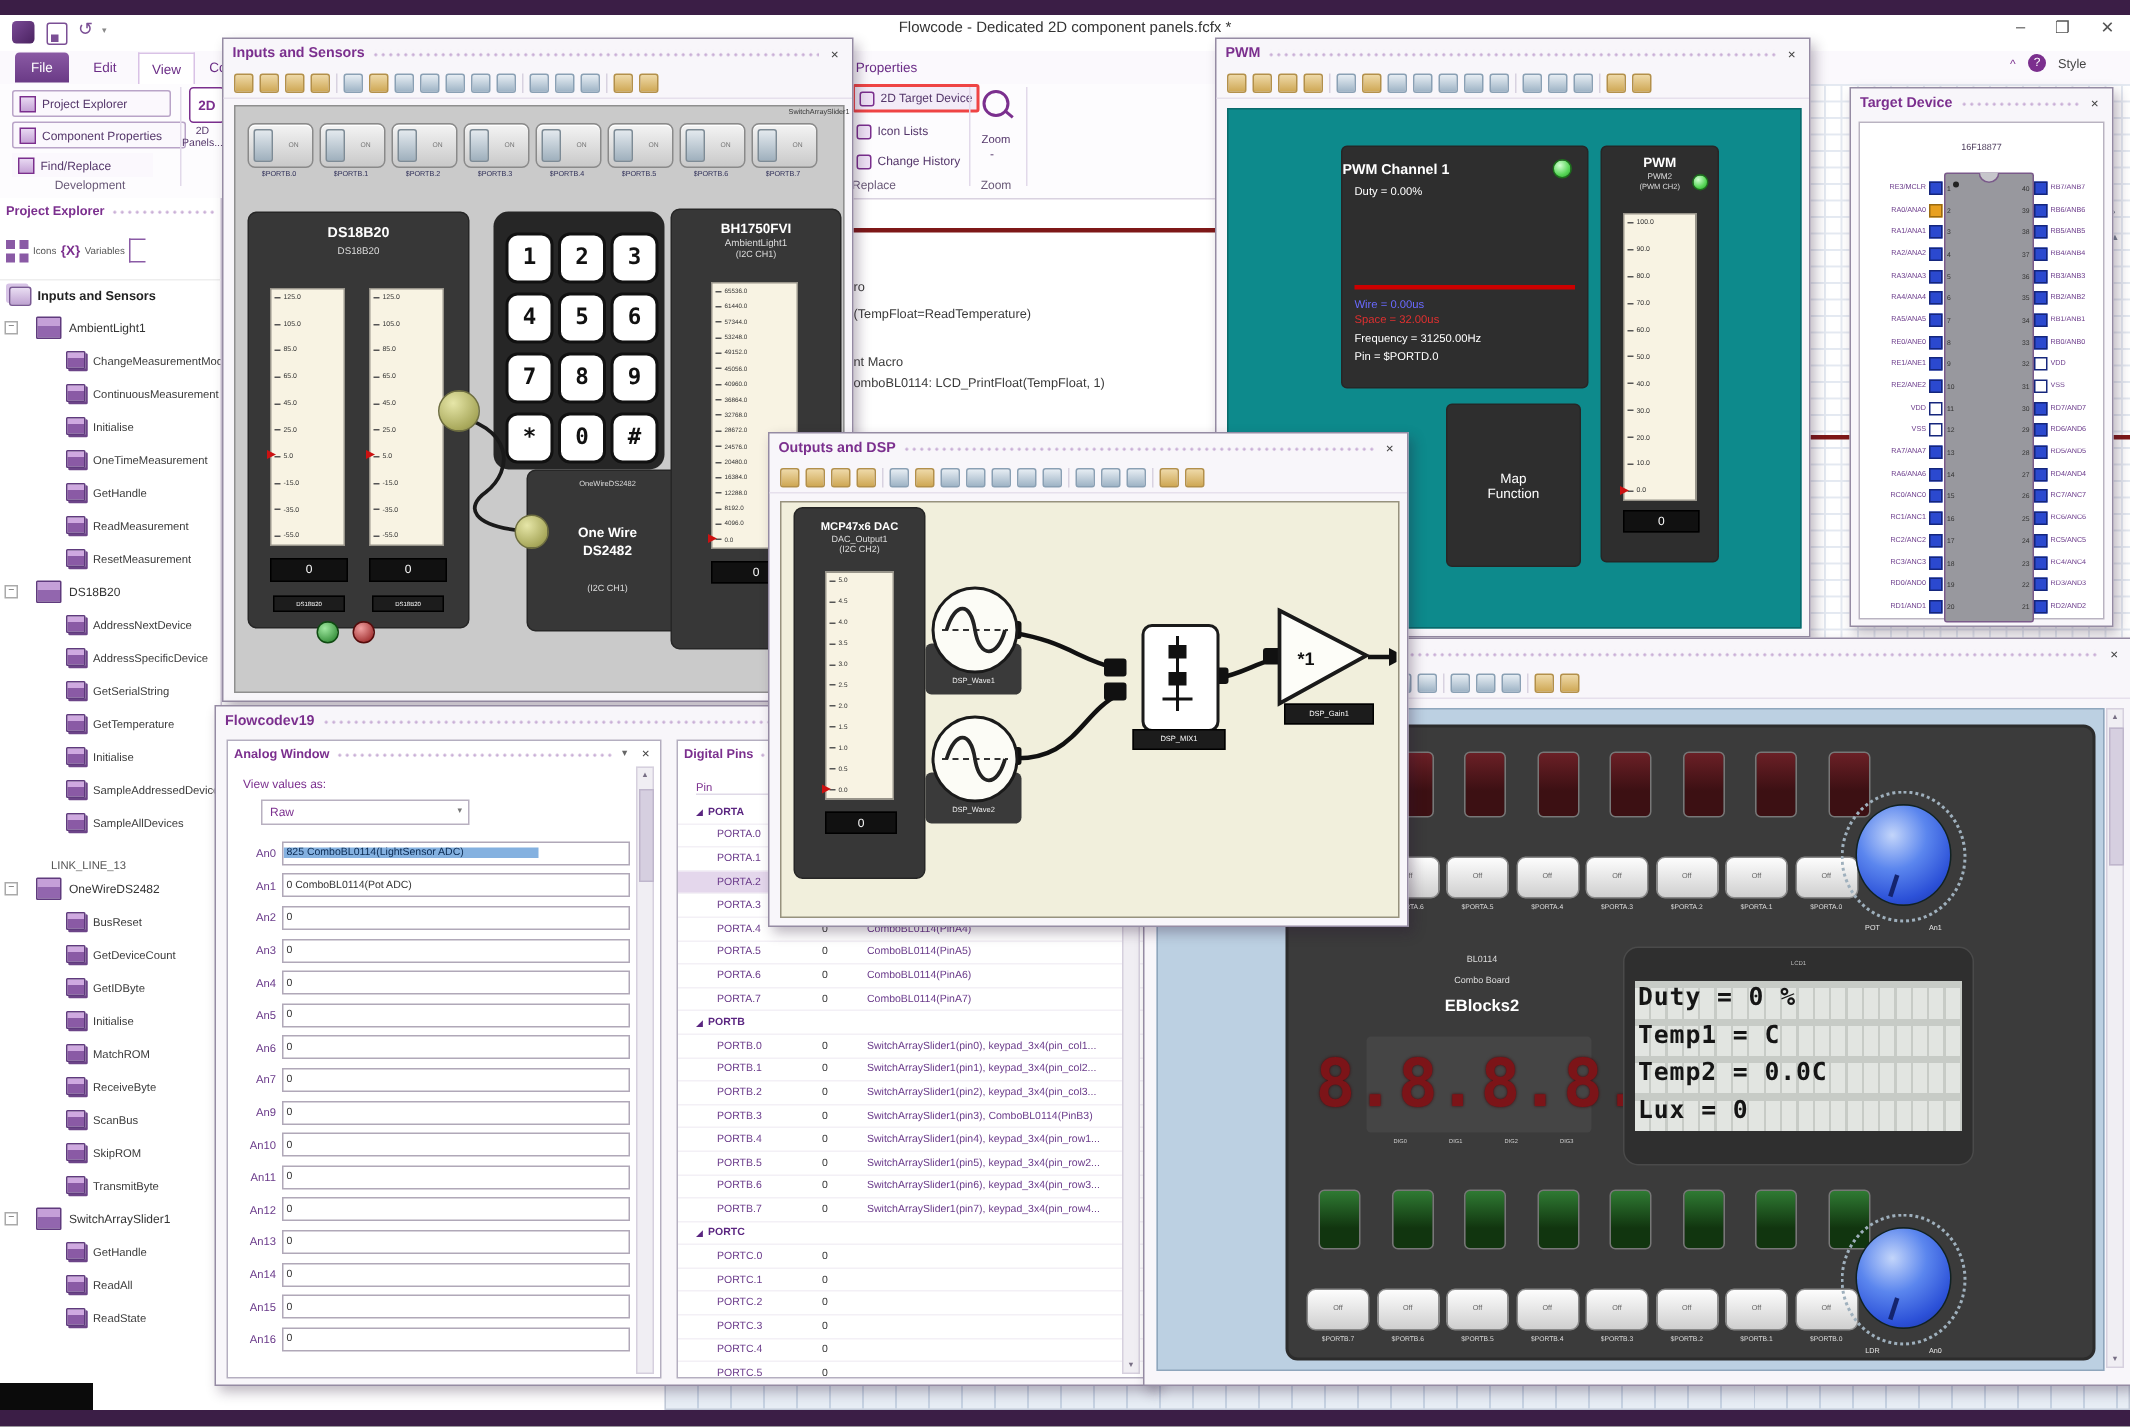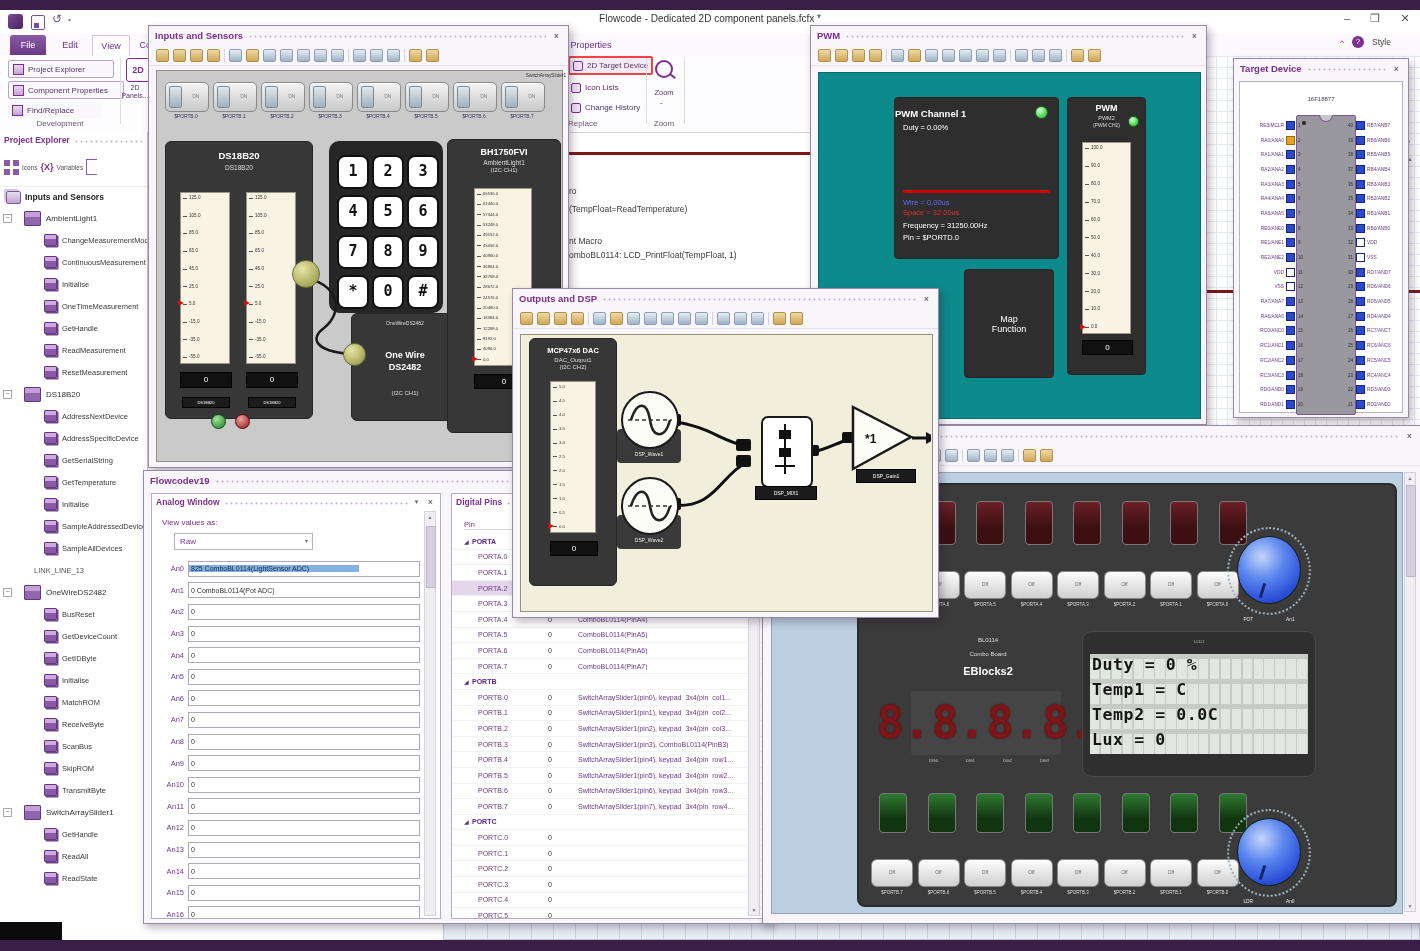--- a/index.html
+++ b/index.html
@@ -59,21 +59,21 @@
   .rooti{width:13px;height:11px;background:linear-gradient(#e9ddf2,#bfa3d2);border:1px solid #7a5a94;border-radius:2px;
          box-shadow:-2px -2px 0 #d7c3e6;}
   .ti{height:22px;display:flex;align-items:center;gap:5px;padding-left:44px;position:relative;
       font-size:7.5px;color:#3a3a3a;white-space:nowrap;overflow:hidden;}
   .ti .tico{width:11px;height:10px;flex:none;background:linear-gradient(#cfa9e0 35%,#8a5aa5 36%);
             border:1px solid #5f3a7d;border-radius:1px;box-shadow:1.5px 1.5px 0 #6c4488;}
   .ti.folder{padding-left:24px;font-size:8px;color:#333;}
   .ti.folder .tico{width:15px;height:13px;background:linear-gradient(#c5a0d8 40%,#9266ae 41%);box-shadow:none;}
   .ti.folder::before{content:"−";position:absolute;left:3px;top:7px;width:7px;height:7px;line-height:6px;text-align:center;
                      font-size:7px;color:#666;border:1px solid #aaa;background:#fff;}
-  .ti.link{padding-left:34px;color:#555;}
+  .ti.link{padding-left:34px;color:#555;align-items:flex-end;}
   
   .w{position:absolute;background:#f8f6fa;border:1px solid #958ba3;box-shadow:3px 4px 8px rgba(40,20,50,.3);}
   .whead{display:flex;align-items:center;height:19px;padding:0 6px;gap:5px;}
   .wtitle{font-size:9.5px;font-weight:bold;color:#7b2f8e;white-space:nowrap;}
   .wx{font-size:9px;color:#444;width:11px;text-align:center;}
   .wmini{font-size:7px;color:#666;width:9px;text-align:center;}
   .tbar{display:flex;align-items:center;gap:4px;height:20px;padding:0 7px;border-bottom:1px solid #e6e0ec;}
   .tbi{width:11px;height:11px;border-radius:2px;}
   .tbi.tan{background:linear-gradient(#eed9a8,#cfa855);border:1px solid #b3904a;}
   .tbi.steel{background:linear-gradient(#e6edf3,#9fb4c6);border:1px solid #8aa0b4;}
@@ -923,26 +923,20 @@
               <span class="aval">0</span>
             </div>
         </div>
           <div class="arow">
           <span class="albl">An7</span>
           <div class="afield">
               <span class="aval">0</span>
             </div>
         </div>
           <div class="arow">
-          <span class="albl">An8</span>
-          <div class="afield">
-              <span class="aval">0</span>
-            </div>
-        </div>
-          <div class="arow">
           <span class="albl">An9</span>
           <div class="afield">
               <span class="aval">0</span>
             </div>
         </div>
           <div class="arow">
           <span class="albl">An10</span>
           <div class="afield">
               <span class="aval">0</span>
             </div>

